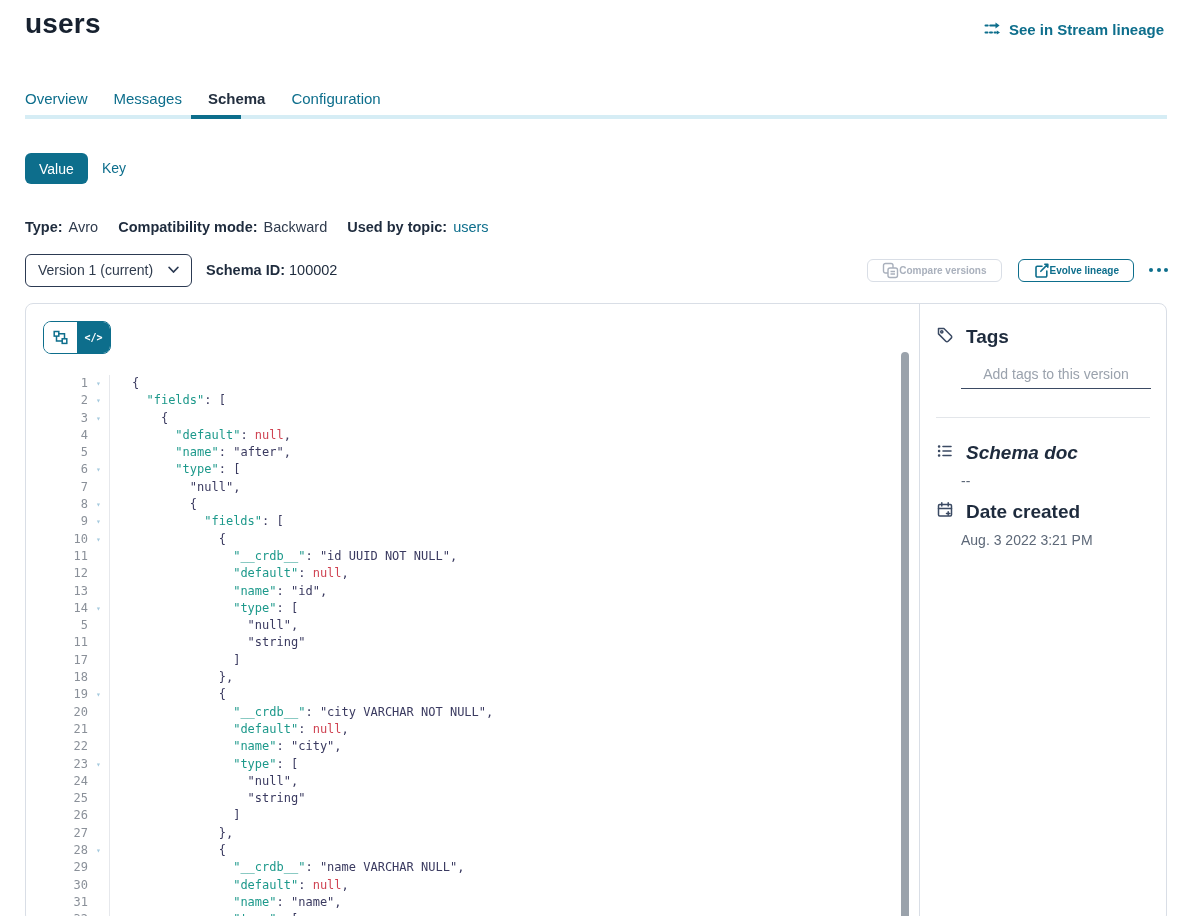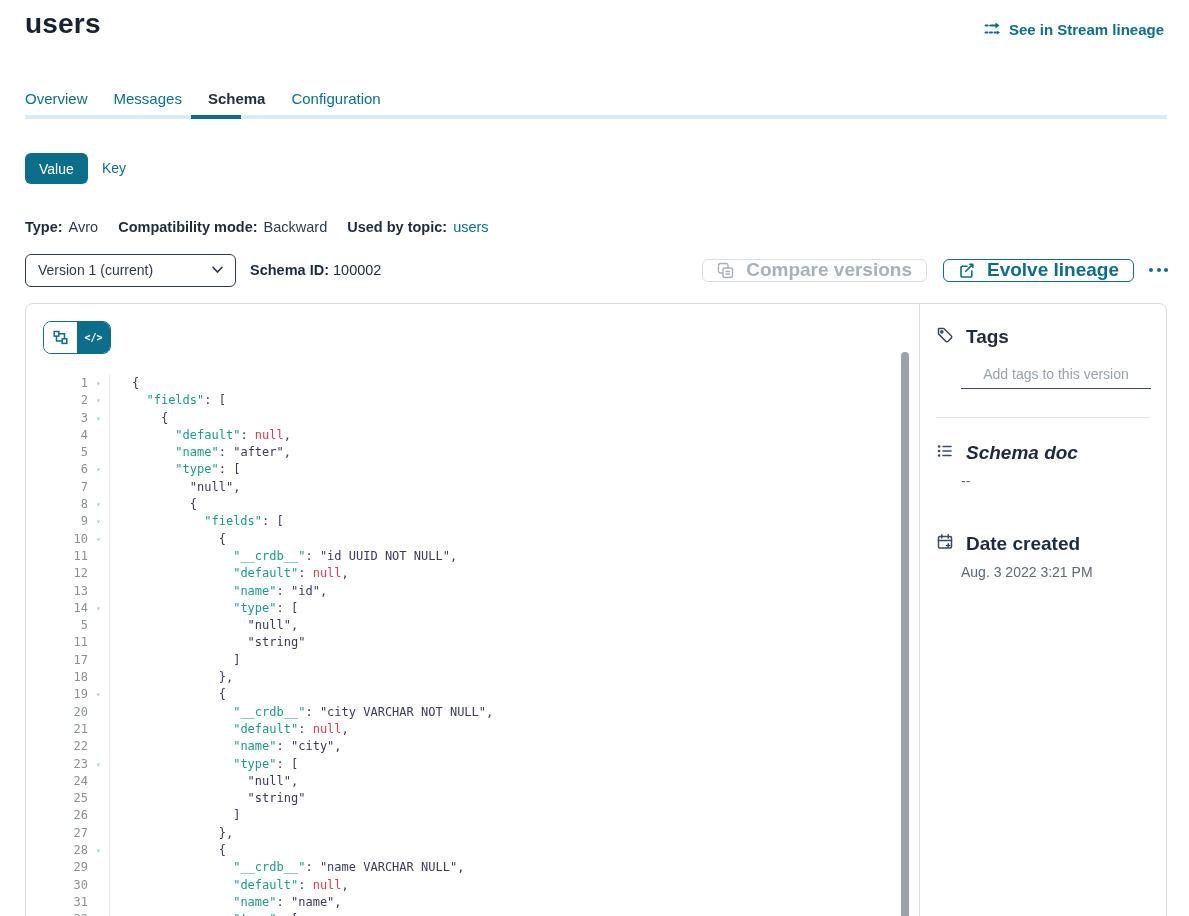--- a/index.html
+++ b/index.html
@@ -36,27 +36,27 @@
   .vk-key{position:absolute;left:102px;top:160px;color:var(--accent);font-size:14px;text-decoration:none;cursor:pointer;}
 
   
   .meta{position:absolute;left:25px;top:219px;font-size:14.5px;display:flex;gap:6px;align-items:baseline;}
   .meta b{font-weight:700;color:var(--text-dark);}
   .meta .val{color:#2f3b4d;margin-right:14px;}
   .meta a{color:var(--accent);text-decoration:none;cursor:pointer;}
 
   
   .version-bar{position:absolute;left:25px;right:19px;top:253px;height:34px;display:flex;align-items:center;}
-  .select{width:211px;height:33px;border:1.5px solid #2c3a52;border-radius:6px;background:#fff;
+  .select{width:167px;height:33px;border:1.5px solid #2c3a52;border-radius:6px;background:#fff;
         display:flex;align-items:center;justify-content:space-between;padding:0 12px;font-size:14px;color:#2f3b4d;cursor:pointer;}
   .schema-id{margin-left:14px;font-size:14.5px;}
   .schema-id b{font-weight:700;}
   .spacer{flex:1;}
-  .btn{height:23px;border-radius:6px;background:#fff;display:flex;align-items:center;gap:12px;
-        padding:0 14px;font-size:19px;font-family:inherit;cursor:pointer;}
+  .btn{height:23px;border-radius:6px;background:#fff;display:flex;align-items:center;gap:0;
+        padding:0 14px;font-size:10px;font-family:inherit;cursor:pointer;}
   .btn-compare{border:1px solid var(--border);color:#a9b0bc;font-weight:600;}
   .btn-evolve{margin-left:16px;border:1.5px solid var(--accent);color:var(--accent);font-weight:700;}
   .dots{margin-left:13px;display:flex;gap:3.5px;border:none;background:none;cursor:pointer;padding:6px 2px;}
   .dots i{width:4px;height:4px;border-radius:50%;background:var(--accent);}
 
   
   .panel{position:absolute;left:25px;top:303px;width:1142px;height:620px;border:1px solid var(--border);
         border-radius:8px;display:flex;overflow:hidden;background:#fff;}
   .code-pane{position:relative;width:894px;border-right:1px solid var(--border);}
   .view-toggle{position:absolute;left:17px;top:17px;display:flex;border:1px solid var(--accent);border-radius:8px;overflow:hidden;}
@@ -75,21 +75,21 @@
 
   
   .sidebar{flex:1;padding-top:22px;position:relative;}
   .side-head{display:flex;align-items:flex-start;gap:12px;padding-left:16px;font-size:19px;font-weight:700;color:var(--text-dark);}
   .tags-input{display:block;margin:16px 0 0 41px;width:190px;border:none;border-bottom:1.5px solid #3b4a63;
         font-size:14px;font-family:inherit;color:#2f3b4d;padding:2px 0 6px 0;outline:none;background:transparent;text-align:center;}
   .tags-input::placeholder{color:#9aa2ad;}
   .side-divider{border:none;border-top:1px solid #e3e6ea;margin:28px 16px 0 16px;}
   .side-val{margin:9px 0 0 41px;font-size:14px;color:#5d6878;}
   .mt24{margin-top:24px;font-style:italic;}
-  .mt28{margin-top:44px;}
+  .mt28{margin-top:12px;}
   svg{display:block;}
 </style>
 </head>
 <body>
 
 <div class="page">
 
   <h1 class="title">users</h1>
 
   <a class="lineage-link">

